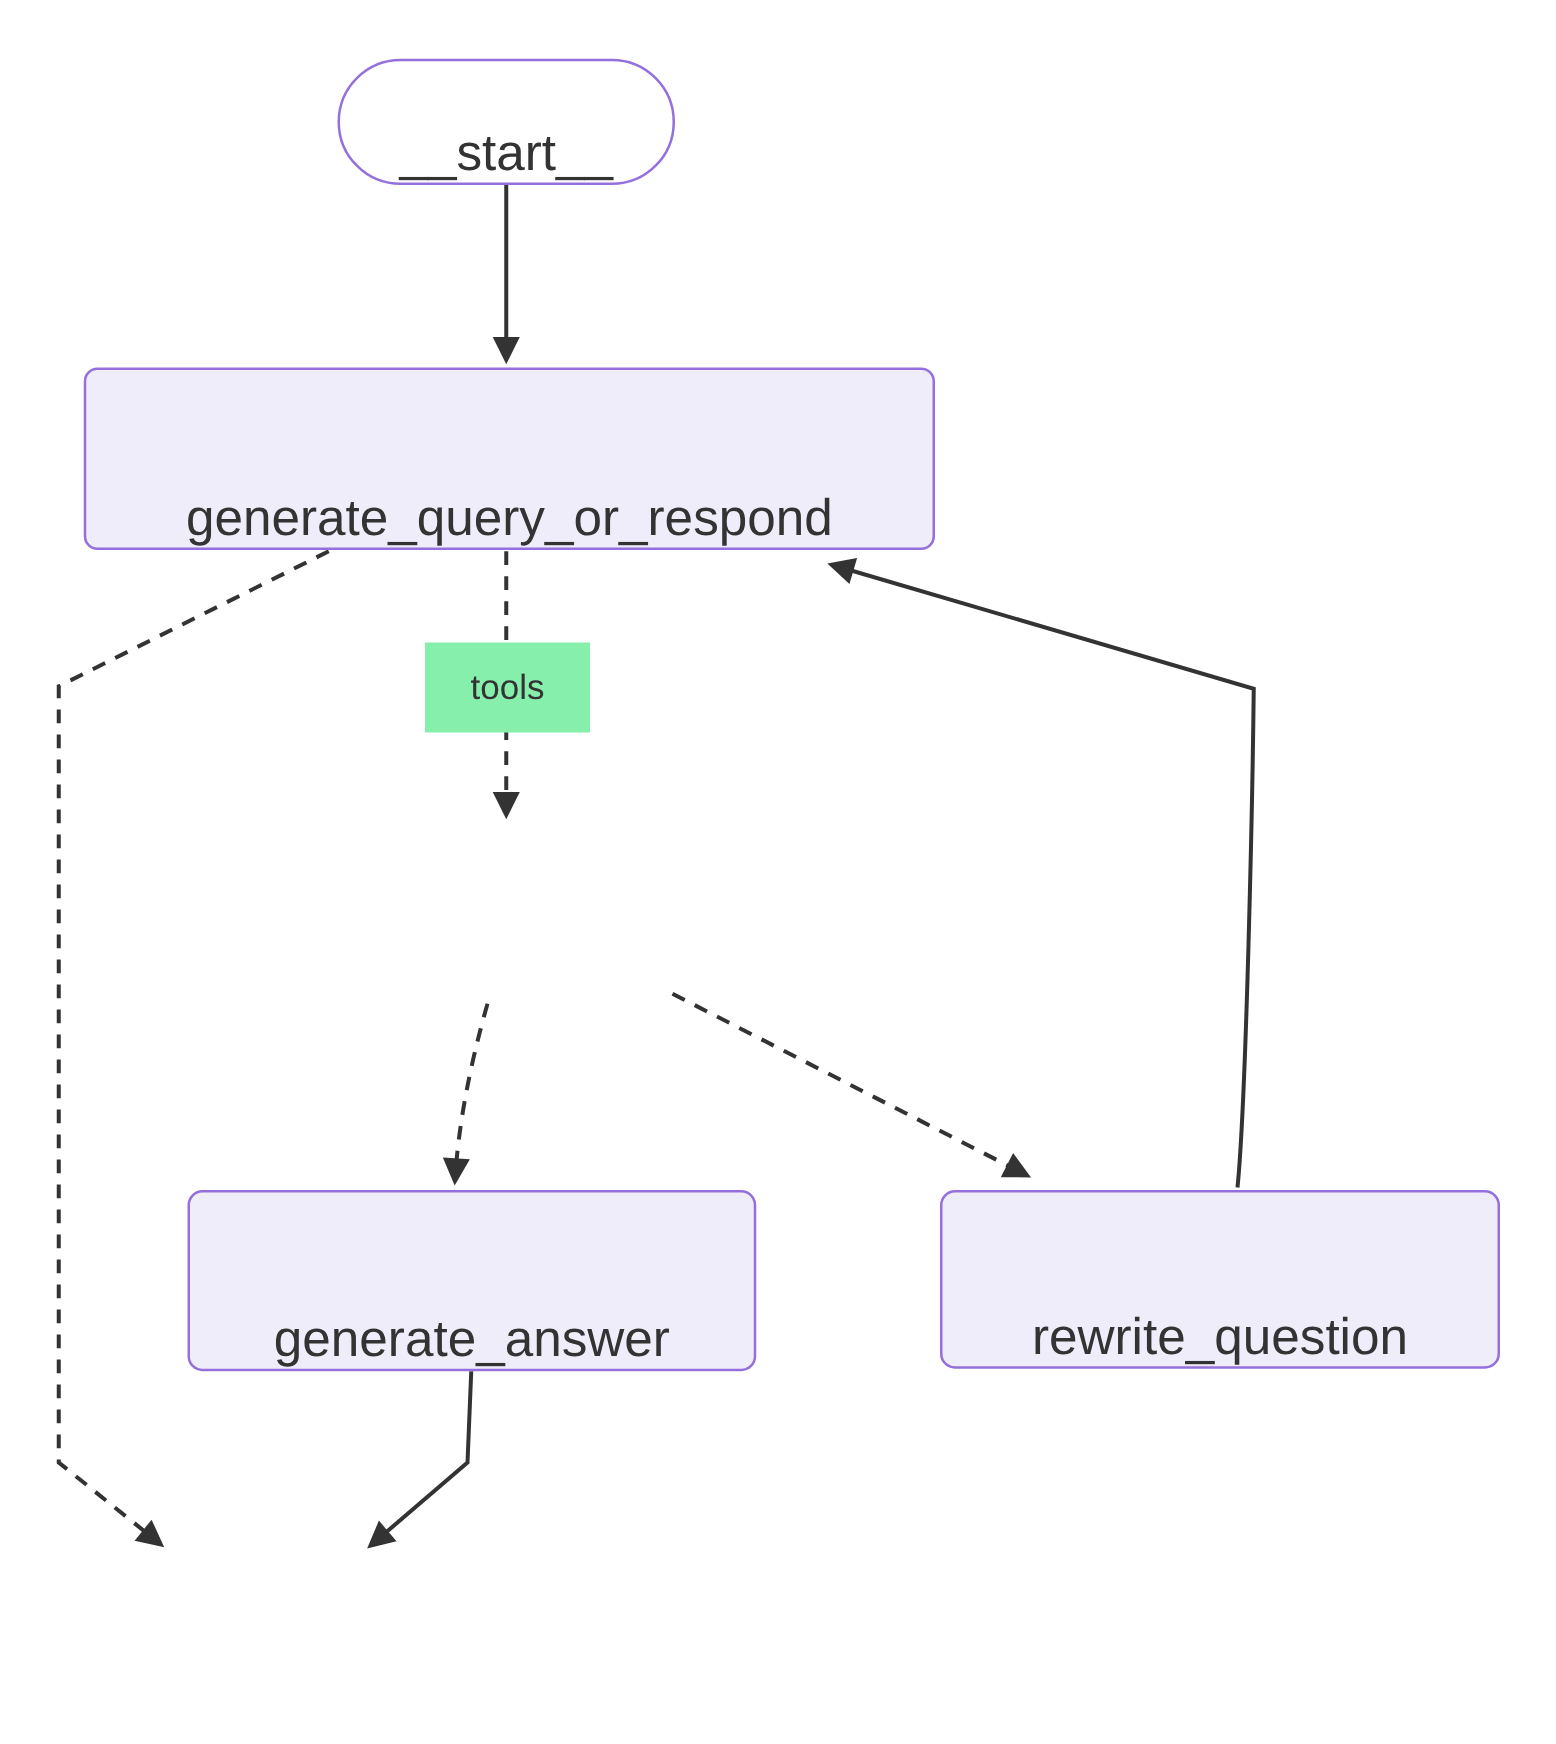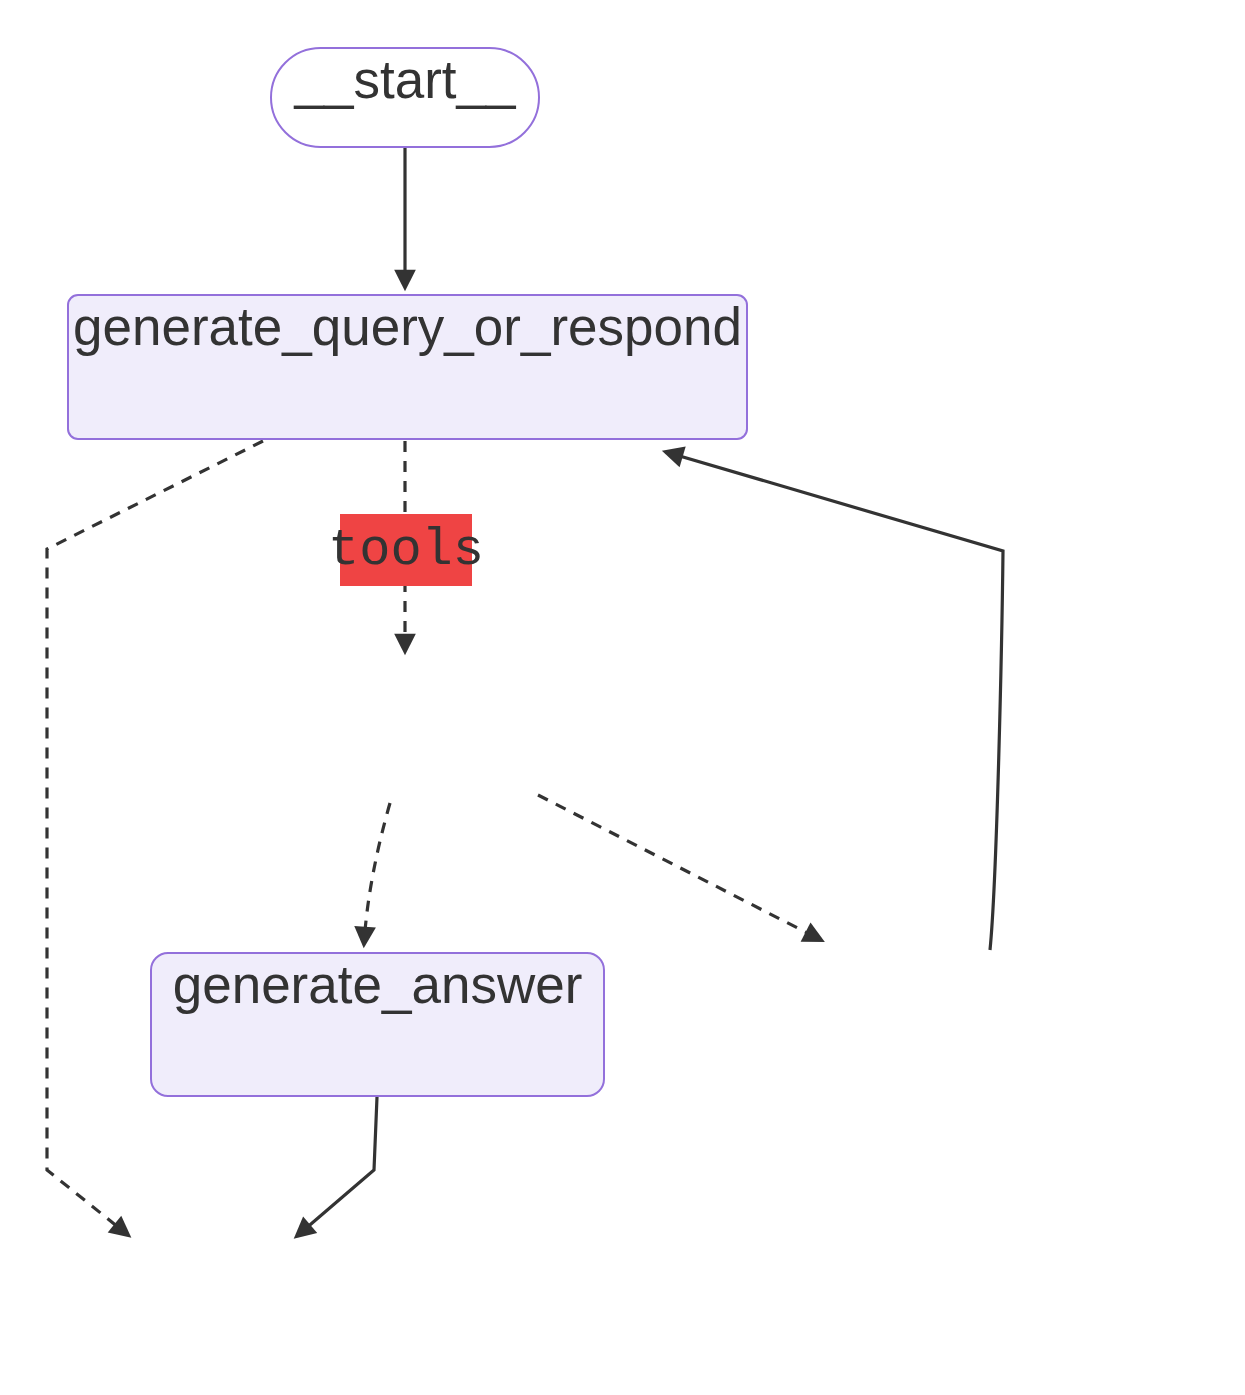--- a/index.html
+++ b/index.html
@@ -14,36 +14,36 @@
     width: 1245px; height: 1395px;
     background: #ffffff;
     overflow: hidden;
   }
   svg.edges { position: absolute; left: 0; top: 0; width: 1245px; height: 1395px; }
   svg.edges path.edge { fill: none; stroke: #333333; stroke-width: 3.2px; }
   svg.edges path.dashed { stroke-dasharray: 11 9; }
 
   .node {
     position: absolute;
-    display: flex; align-items: flex-start; justify-content: center;
-    font-size: 53px; color: #333333;
+    display: flex; align-items: flex-end; justify-content: center;
+    font-size: 41px; color: #333333;
     border: 2.5px solid #9370db;
     background: #f0edfb;
     text-align: center;
   }
   .rect-node { border-radius: 12px; }
   .stadium { border-radius: 52px; }
   .start-node { background: #ffffff; }
   .end-node { background: #b3a6ee; border-color: #8a68d6; }
 
   .edge-label {
     position: absolute;
     display: flex; align-items: center; justify-content: center;
-    background: #ef4444;
-    font-size: 52px; color: #333333; font-family: Liberation Mono, monospace;
+    background: #86efac;
+    font-size: 28px; color: #333333;
   }
 </style>
 </head>
 <body>
 
 <div class="canvas">
 
   <svg class="edges" viewBox="0 0 1245 1395" xmlns="http://www.w3.org/2000/svg">
     <defs>
       <marker id="arrowhead" viewBox="0 0 12 12" refX="9" refY="6" markerWidth="26" markerHeight="26" markerUnits="userSpaceOnUse" orient="auto">
@@ -70,19 +70,22 @@
     <span>__start__</span>
   </div>
 
   <div class="node rect-node" style="left:67px; top:294px; width:681px; height:146px;border-radius:11px;">
     <span>generate_query_or_respond</span>
   </div>
 
   <div class="edge-label" style="left:340px; top:514px; width:132px; height:72px;">tools</div>
 
 
-  <div class="node rect-node" style="left:150px; top:952px; width:455px; height:145px;border-radius:18px;">
+  <div class="node rect-node" style="left:150px; top:952px; width:455px; height:145px;">
     <span>generate_answer</span>
   </div>
 
+  <div class="node rect-node" style="left:752px; top:952px; width:448px; height:143px;">
+    <span>rewrite_question</span>
+  </div>
 
 
 </div>
 
 </body></html>

